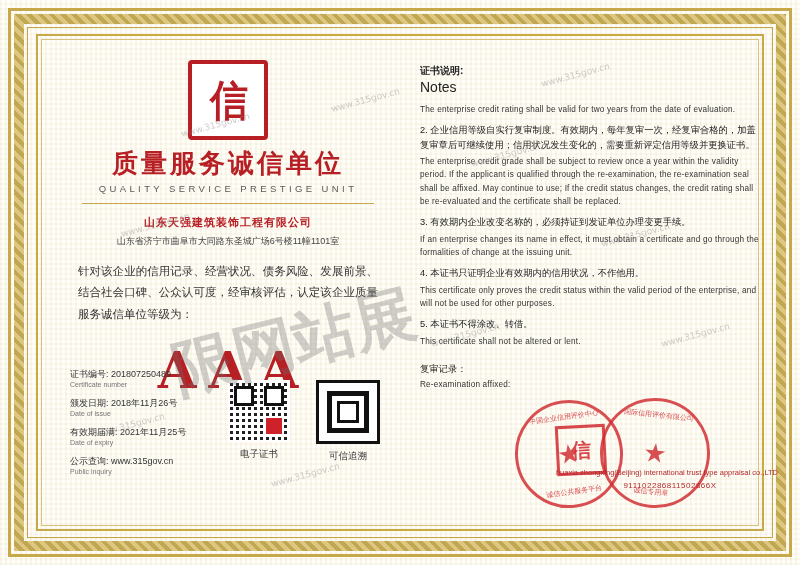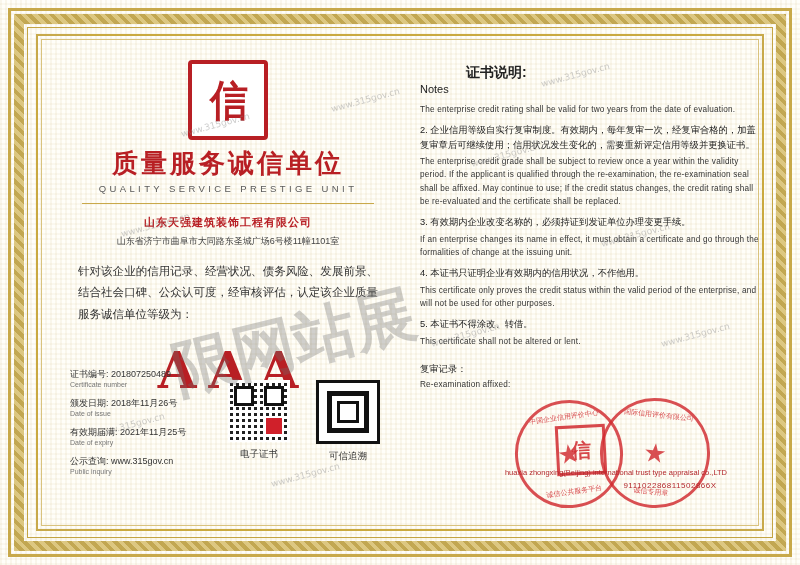--- a/index.html
+++ b/index.html
@@ -132,22 +132,22 @@
   }
   .tracecode i{position:absolute;display:block;background:#111;}
   .tracecode i.a{left:8px;top:8px;right:8px;height:5px;}
   .tracecode i.b{left:8px;bottom:8px;right:8px;height:5px;}
   .tracecode i.c{left:8px;top:8px;bottom:8px;width:5px;}
   .tracecode i.d{right:8px;top:8px;bottom:8px;width:5px;}
   .tracecode i.e{left:18px;top:18px;right:18px;bottom:18px;border:3px solid #111;background:transparent;}
   .code-label{font-size:9.5px;color:#333;margin-top:6px;}
 
   
-  .r-head{font-size:14px;color:#222;font-weight:bold;margin-bottom:1px;margin-left:46px;}
-  .r-head-en{font-size:11px;color:#222;margin-bottom:8px;}
+  .r-head{font-size:10px;color:#222;font-weight:bold;margin-bottom:1px;}
+  .r-head-en{font-size:14px;color:#222;margin-bottom:8px;}
   .r-cn{font-size:9.3px;color:#222;line-height:1.55;margin:0 0 3px;}
   .r-en{font-size:8.2px;color:#333;line-height:1.62;margin:0 0 7px;letter-spacing:.2px;}
   .r-foot{margin-top:14px;}
   .r-foot .r-cn{margin-bottom:2px;}
 
   
   .seal{
     position:absolute;border:3px solid #d12a2f;border-radius:50%;
     color:#d12a2f;opacity:.82;
   }
@@ -167,21 +167,21 @@
     border:3px solid #d12a2f;color:#d12a2f;opacity:.85;
     display:flex;align-items:center;justify-content:center;
     font-size:20px;font-family:"DejaVu Serif",serif;font-weight:bold;
     transform:rotate(-3deg);
   }
   .org-line{
     position:absolute;left:508px;top:452px;width:250px;text-align:center;
     color:#b3282d;font-size:11px;font-weight:bold;
   }
   .org-line-en{
-    position:absolute;left:476px;top:468px;width:280px;text-align:center;
+    position:absolute;left:498px;top:468px;width:280px;text-align:right;
     color:#b3282d;font-size:7.5px;
   }
   .org-id{
     position:absolute;left:560px;top:481px;width:220px;text-align:center;
     color:#b3282d;font-size:8px;letter-spacing:.5px;
   }
 
   
   .wm{
     position:absolute;color:rgba(120,120,120,.30);

